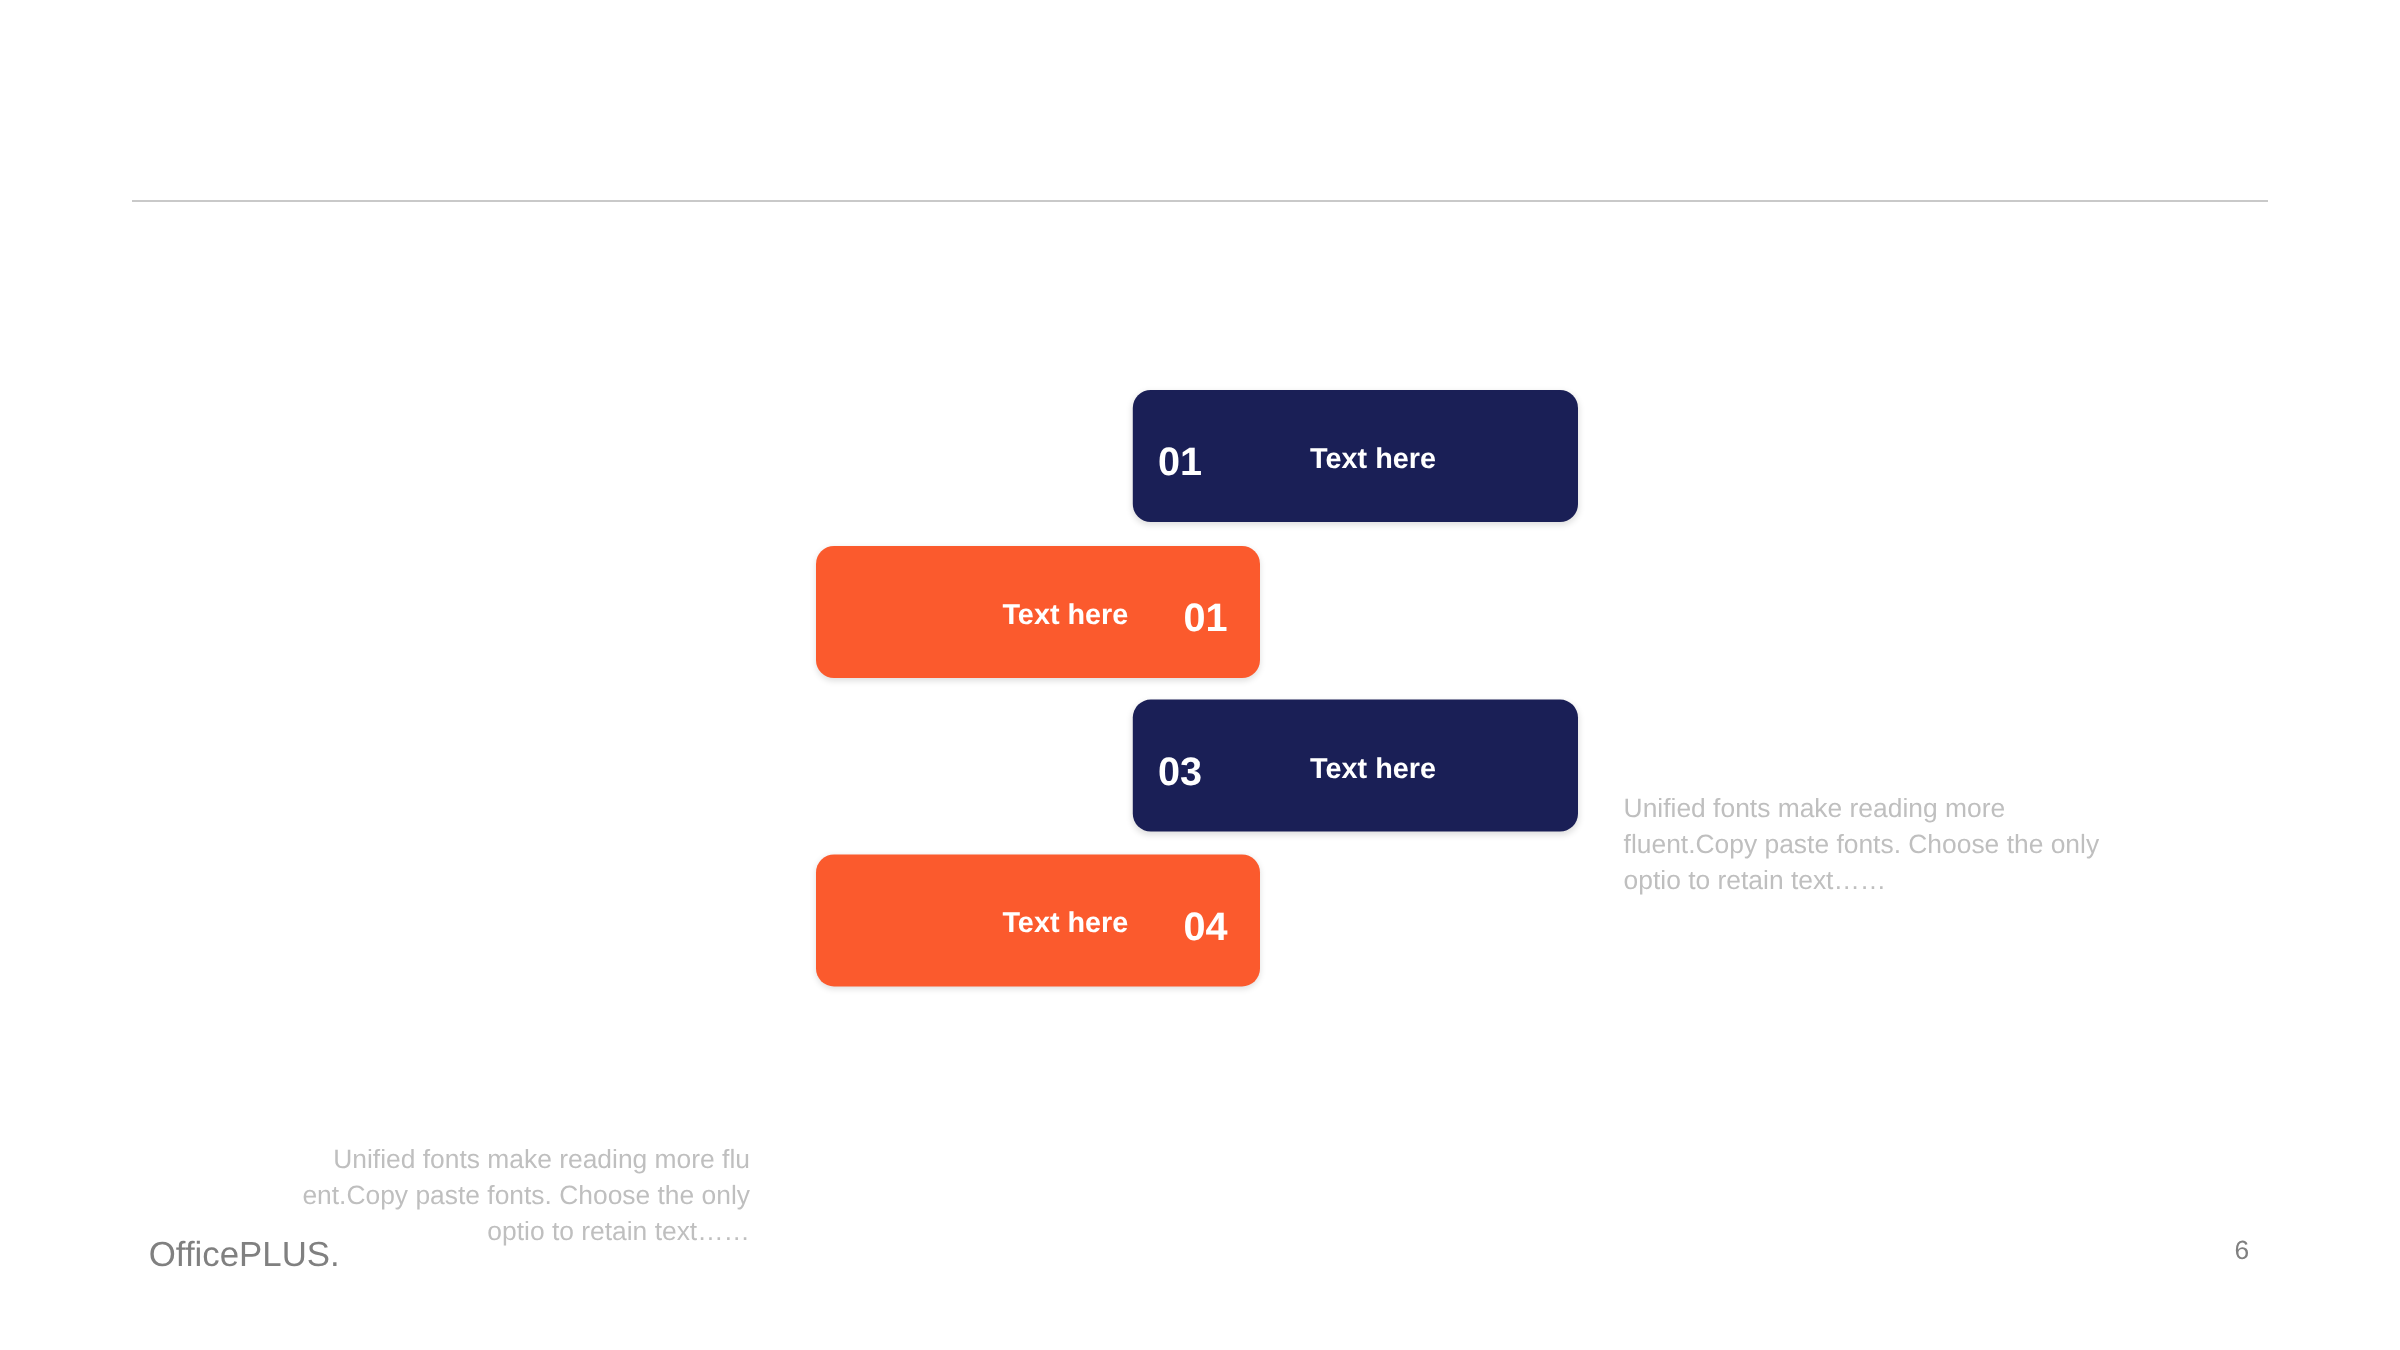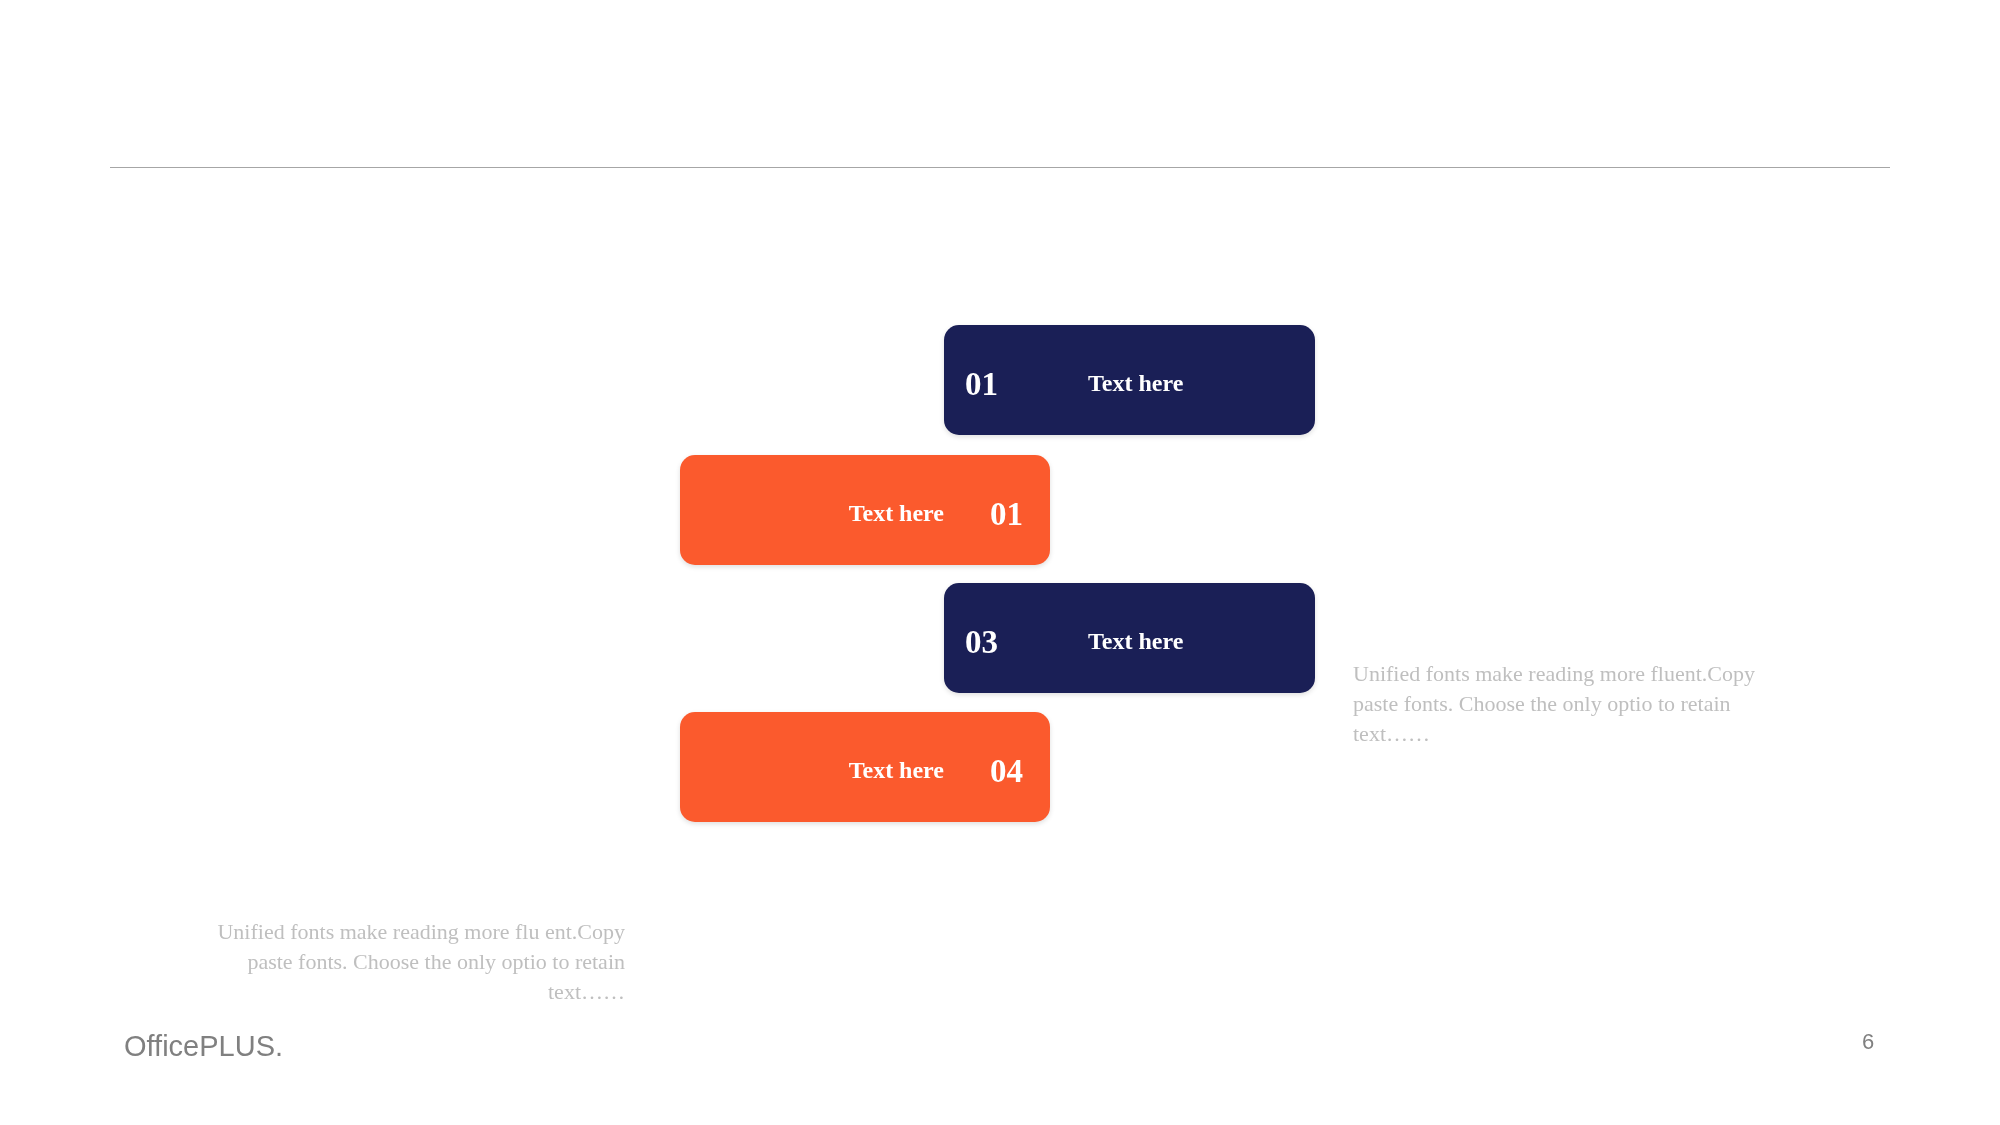--- a/index.html
+++ b/index.html
@@ -31,21 +31,20 @@
     background: #a6a6a6;
   }
 
   
   .stage {
     position: absolute;
     left: 0;
     top: 0;
     width: 2000px;
     height: 1125px;
-    font-family: Liberation Serif, serif;
   }
 
   
   .row {
     position: absolute;
     height: 110px;
   }
   .row-1 { top: 325px; left: 0; }
   .row-2 { top: 455px; left: 0; }
   .row-3 { top: 583px; left: 0; }
@@ -104,20 +103,21 @@
   .para {
     position: absolute;
     color: #bfbfbf;
     font-size: 22px;
     line-height: 30px;
     width: 420px;
   }
   .para.left {
     left: 205px;
     text-align: right;
+    margin-top: 34px;
   }
   .para.right {
     left: 1353px;
     text-align: left;
   }
   .para-1 { top: 334px; }
   .para-2 { top: 462px; }
 
   
   .footer-brand {

